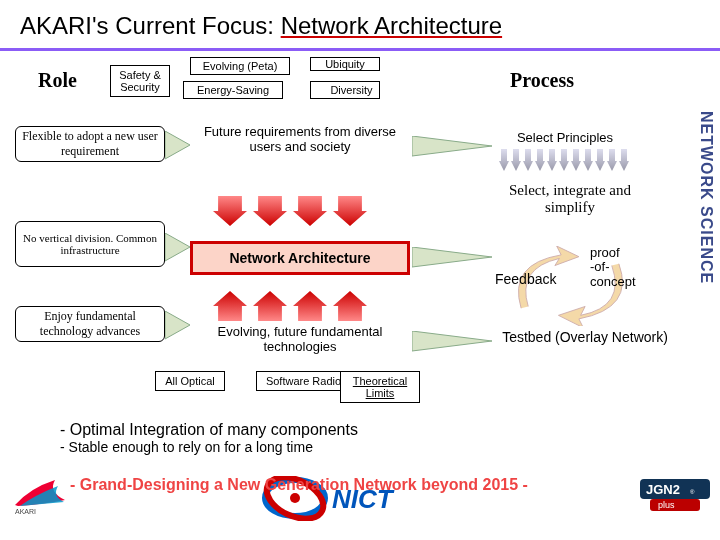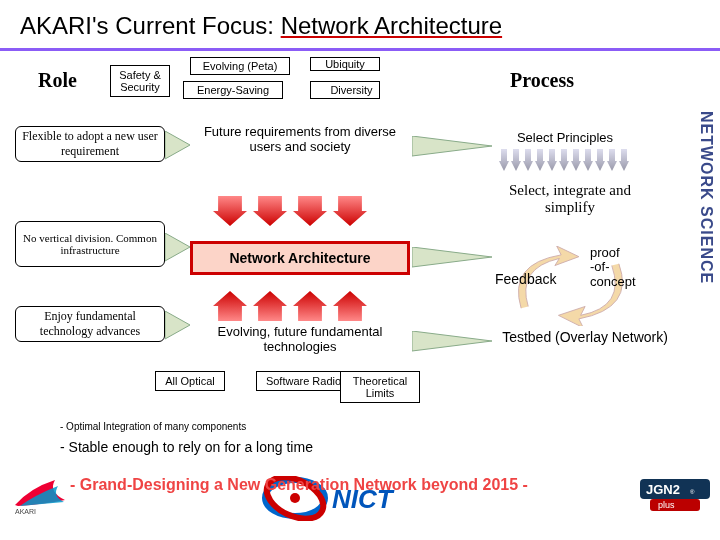--- a/index.html
+++ b/index.html
@@ -6,21 +6,21 @@
   body { font-family: Arial, sans-serif; width: 720px; height: 540px; background: #fff; position: relative; overflow: hidden; }
   .title { font-size: 24px; padding: 12px 20px 8px; border-bottom: 3px solid #8b5cf6; }
   .title .u { text-decoration: underline; text-decoration-color: #c00; }
   .content { position: relative; width: 100%; height: 470px; }
   .box { position: absolute; border: 1px solid #000; background: #fff; text-align: center; font-size: 11px; display: flex; align-items: center; justify-content: center; padding: 2px 4px; }
   .wavy { border-radius: 6px; }
   .role { position: absolute; left: 38px; top: 18px; font-size: 20px; font-weight: bold; font-family: Georgia, serif; }
   .process { position: absolute; left: 510px; top: 18px; font-size: 20px; font-weight: bold; font-family: Georgia, serif; }
   .vside { position: absolute; right: 5px; top: 60px; writing-mode: vertical-rl; font-size: 16px; font-weight: bold; color: #3a4a8a; letter-spacing: 1px; }
   .netarch { position: absolute; left: 190px; top: 190px; width: 220px; height: 34px; border: 3px solid #c00; background: #fcd4c8; font-size: 14px; font-weight: bold; display: flex; align-items: center; justify-content: center; }
-  .footer1 { position: absolute; left: 60px; top: 370px; font-size: 10px; }
+  .footer1 { position: absolute; left: 60px; top: 370px; font-size: 16px; }
   .footer2 { position: absolute; left: 60px; top: 388px; font-size: 14px; }
   .grand { position: absolute; left: 70px; top: 425px; font-size: 16px; font-weight: bold; color: #ef4444; z-index: 5; }
   .akari-logo { position: absolute; left: 10px; bottom: 6px; width: 60px; height: 45px; }
   .nict-logo { position: absolute; left: 260px; bottom: 0px; width: 180px; height: 45px; }
   .jgn-logo { position: absolute; right: 10px; bottom: 6px; width: 70px; height: 38px; }
   .redarrows { position: absolute; left: 210px; top: 145px; width: 180px; height: 40px; }
   .redarrows .ra { float: left; width: 34px; height: 30px; margin: 0 3px; background: linear-gradient(#f88,#c00); clip-path: polygon(15% 0, 85% 0, 85% 50%, 100% 50%, 50% 100%, 0 50%, 15% 50%); }
   .bluearrows { position: absolute; left: 498px; top: 98px; width: 140px; height: 26px; }
   .bluearrows .ba { float: left; width: 10px; height: 22px; margin: 0 1px; background: linear-gradient(#dde,#99a); clip-path: polygon(20% 0, 80% 0, 80% 55%, 100% 55%, 50% 100%, 0 55%, 20% 55%); }
   .curve { position: absolute; left: 495px; top: 195px; width: 150px; height: 80px; }
@@ -61,21 +61,21 @@
   <div class="redarrows" style="top:230px; transform:scaleY(-1);">
     <div class="ra"></div>
       <div class="ra"></div>
       <div class="ra"></div>
       <div class="ra"></div>
   </div>
   <div class="box" style="left:190px; top:270px; width:220px; height:36px; border:none; font-size:13px;">Evolving, future fundamental technologies</div>
 
   <div class="box" style="left:155px; top:320px; width:70px; height:20px;">All Optical</div>
   <div class="box" style="left:235px; top:320px; width:95px; height:20px;margin-left:21px;">Software Radio</div>
-  <div class="box" style="left:340px; top:320px; width:80px; height:32px;">Theoretical Limits</div>
+  <div class="box" style="left:340px; top:320px; width:80px; height:32px;text-decoration:underline;">Theoretical Limits</div>
 
   <div class="box" style="left:490px; top:75px; width:150px; height:22px; font-size:13px; border:none;">Select Principles</div>
   <div class="bluearrows">
     <div class="ba"></div>
       <div class="ba"></div>
       <div class="ba"></div>
       <div class="ba"></div>
       <div class="ba"></div>
     <div class="ba"></div>
       <div class="ba"></div>

